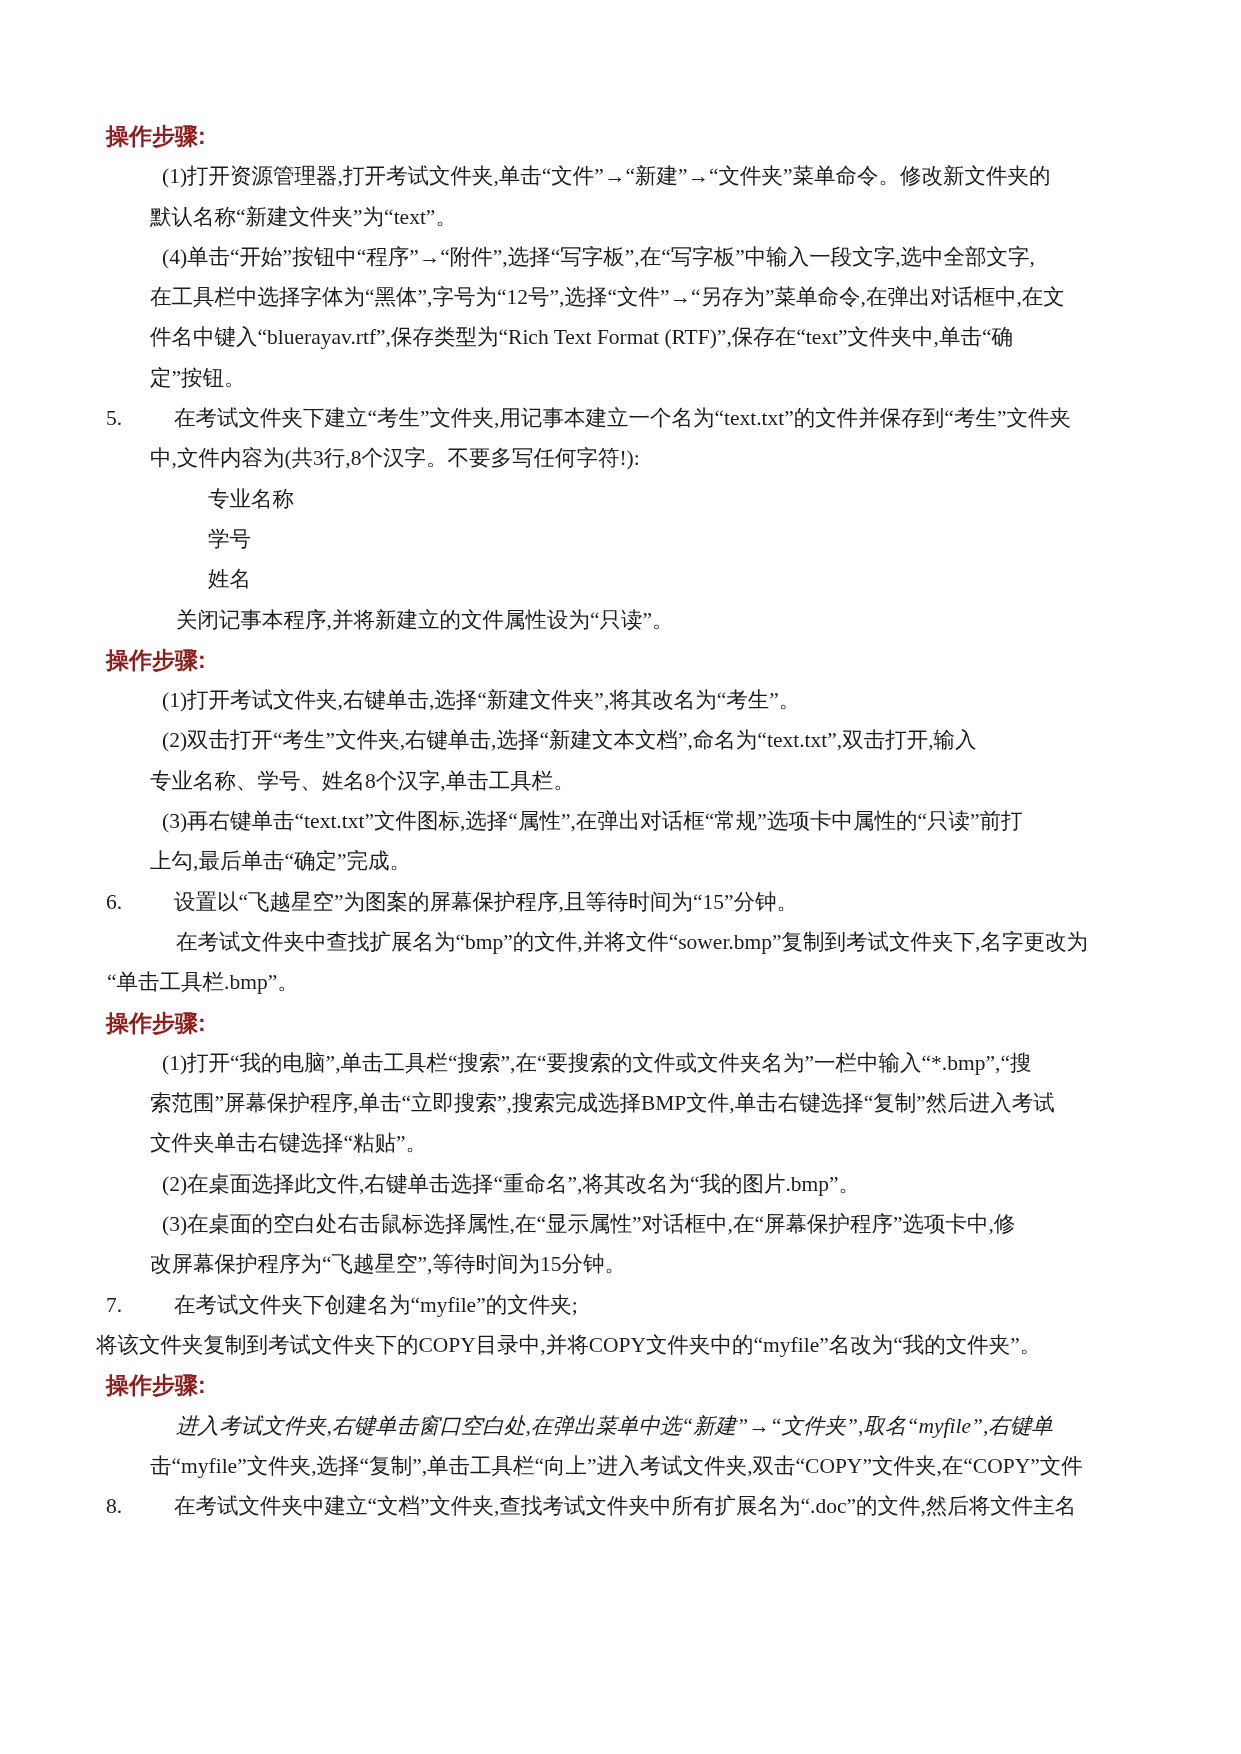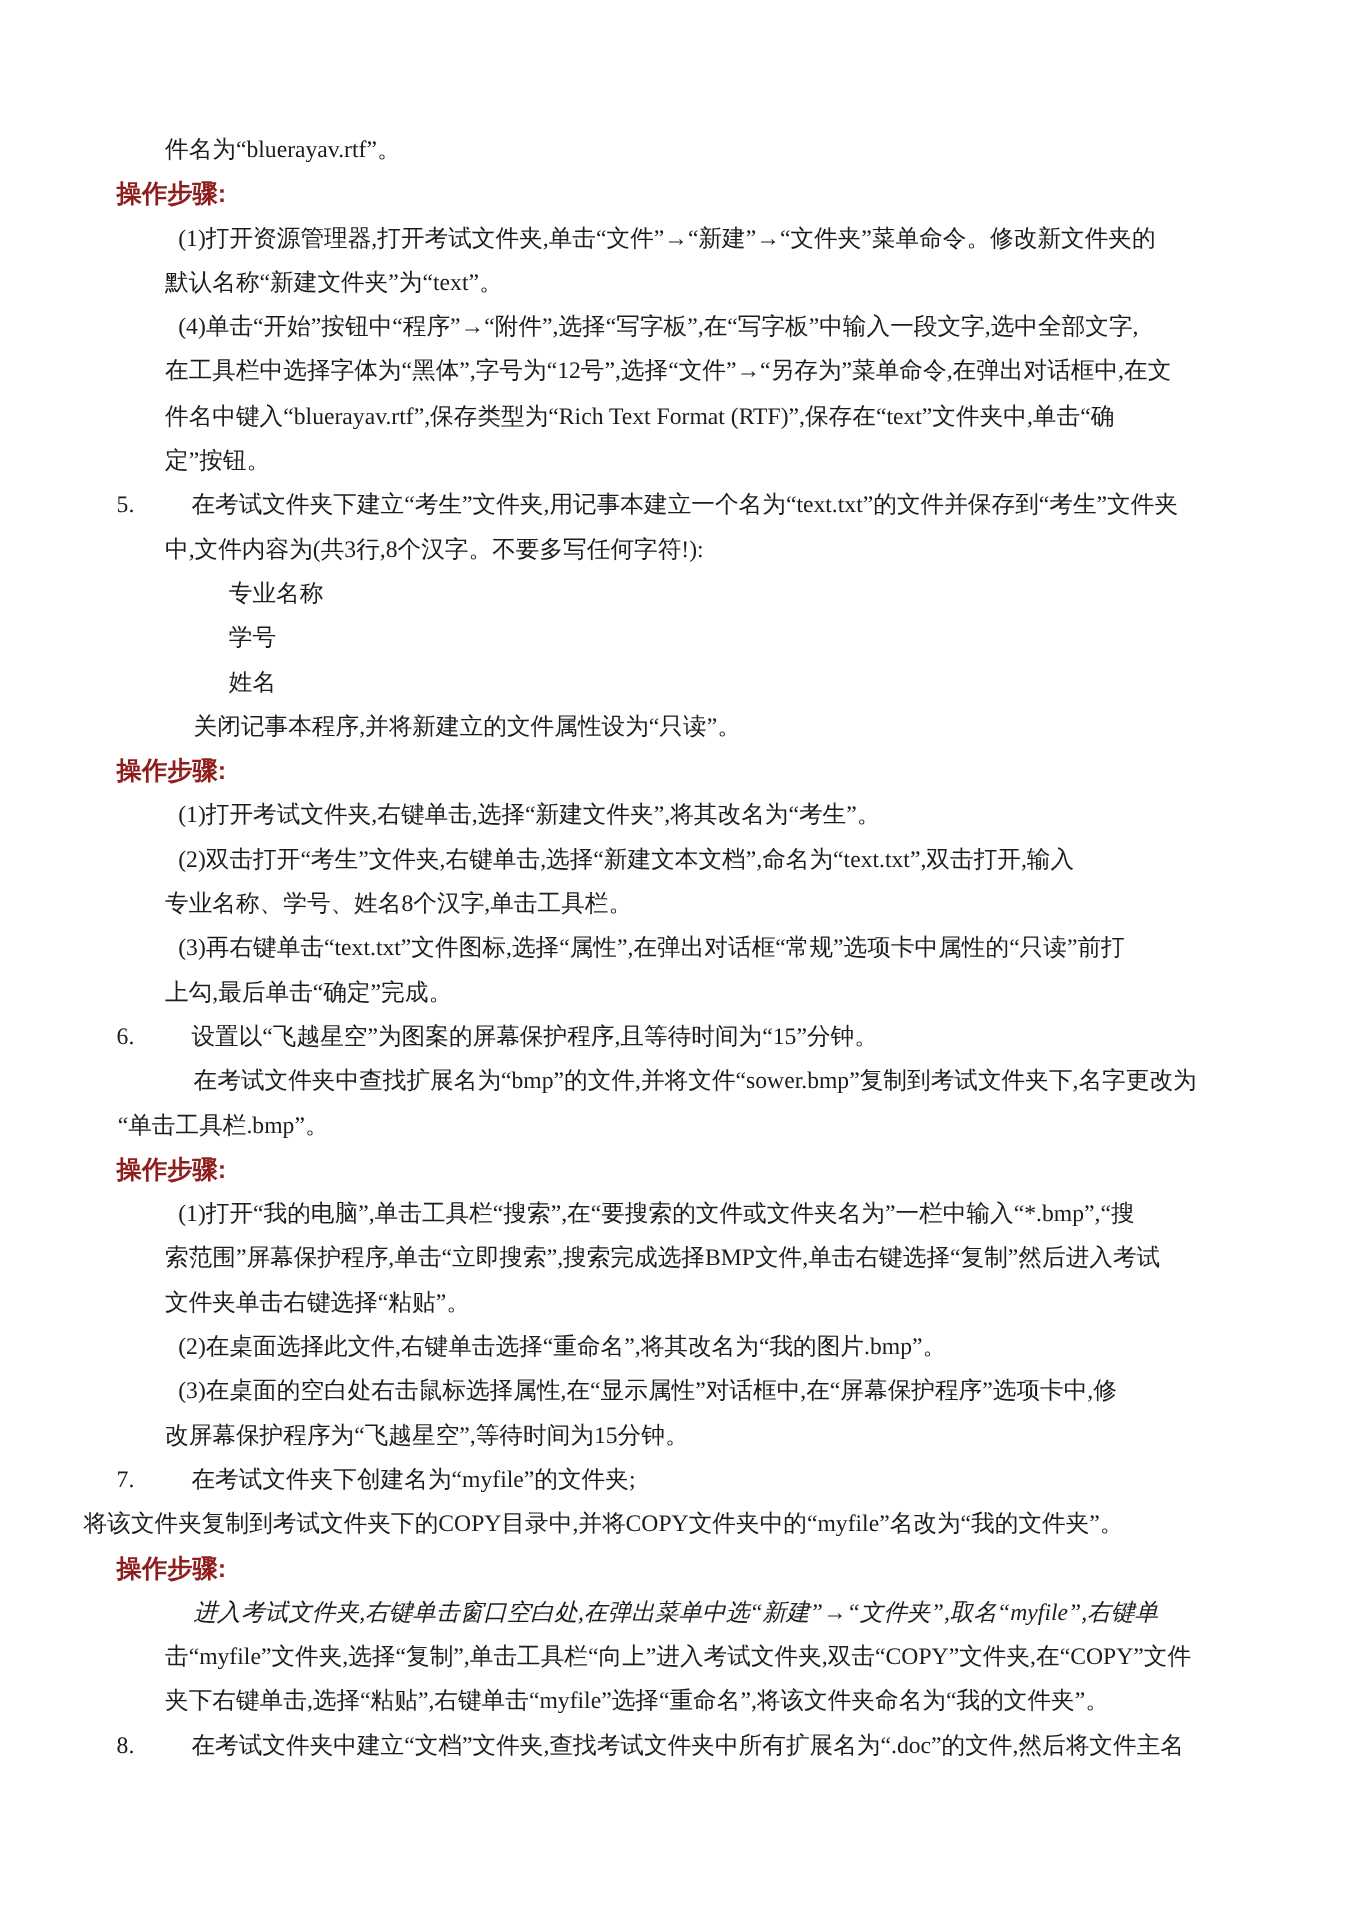--- a/index.html
+++ b/index.html
@@ -41,21 +41,20 @@
   .num{
     position:absolute;
     top:0;
   }
 </style>
 </head>
 <body>
 
 <div class="page">
   <div class="doc">
-      <div class="line" style="margin-left: 150px;"><span>件名为“bluerayav.rtf”。</span></div>
       <div class="line header" style="margin-left: 106px;"><span>操作步骤:</span></div>
       <div class="line" style="margin-left: 162px;"><span>(1)打开资源管理器,打开考试文件夹,单击“文件”→“新建”→“文件夹”菜单命令。修改新文件夹的</span></div>
       <div class="line" style="margin-left: 150px;"><span>默认名称“新建文件夹”为“text”。</span></div>
       <div class="line" style="margin-left: 162px;"><span>(4)单击“开始”按钮中“程序”→“附件”,选择“写字板”,在“写字板”中输入一段文字,选中全部文字,</span></div>
       <div class="line" style="margin-left: 150px;"><span>在工具栏中选择字体为“黑体”,字号为“12号”,选择“文件”→“另存为”菜单命令,在弹出对话框中,在文</span></div>
       <div class="line" style="margin-left: 150px;"><span>件名中键入“bluerayav.rtf”,保存类型为“Rich Text Format (RTF)”,保存在“text”文件夹中,单击“确</span></div>
       <div class="line" style="margin-left: 150px;"><span>定”按钮。</span></div>
       <div class="line" style="margin-left: 174px;"><span class="num" style="left: -68px;">5.</span><span>在考试文件夹下建立“考生”文件夹,用记事本建立一个名为“text.txt”的文件并保存到“考生”文件夹</span></div>
       <div class="line" style="margin-left: 150px;"><span>中,文件内容为(共3行,8个汉字。不要多写任何字符!):</span></div>
       <div class="line" style="margin-left: 208px;"><span>专业名称</span></div>
@@ -72,20 +71,19 @@
       <div class="line" style="margin-left: 176px;"><span>在考试文件夹中查找扩展名为“bmp”的文件,并将文件“sower.bmp”复制到考试文件夹下,名字更改为</span></div>
       <div class="line" style="margin-left: 107px;"><span>“单击工具栏.bmp”。</span></div>
       <div class="line header" style="margin-left: 106px;"><span>操作步骤:</span></div>
       <div class="line" style="margin-left: 162px;"><span>(1)打开“我的电脑”,单击工具栏“搜索”,在“要搜索的文件或文件夹名为”一栏中输入“*.bmp”,“搜</span></div>
       <div class="line" style="margin-left: 150px;"><span>索范围”屏幕保护程序,单击“立即搜索”,搜索完成选择BMP文件,单击右键选择“复制”然后进入考试</span></div>
       <div class="line" style="margin-left: 150px;"><span>文件夹单击右键选择“粘贴”。</span></div>
       <div class="line" style="margin-left: 162px;"><span>(2)在桌面选择此文件,右键单击选择“重命名”,将其改名为“我的图片.bmp”。</span></div>
       <div class="line" style="margin-left: 162px;"><span>(3)在桌面的空白处右击鼠标选择属性,在“显示属性”对话框中,在“屏幕保护程序”选项卡中,修</span></div>
       <div class="line" style="margin-left: 150px;"><span>改屏幕保护程序为“飞越星空”,等待时间为15分钟。</span></div>
       <div class="line" style="margin-left: 174px;"><span class="num" style="left: -68px;">7.</span><span>在考试文件夹下创建名为“myfile”的文件夹;</span></div>
-      <div class="line" style="margin-left: 76px;"><span>将该文件夹复制到考试文件夹下的COPY目录中,并将COPY文件夹中的“myfile”名改为“我的文件夹”。</span></div>
+      <div class="line" style="margin-left: 96px;"><span>将该文件夹复制到考试文件夹下的COPY目录中,并将COPY文件夹中的“myfile”名改为“我的文件夹”。</span></div>
       <div class="line header" style="margin-left: 106px;"><span>操作步骤:</span></div>
       <div class="line" style="margin-left: 176px; font-style: italic;"><span>进入考试文件夹,右键单击窗口空白处,在弹出菜单中选“新建”→“文件夹”,取名“myfile”,右键单</span></div>
       <div class="line" style="margin-left: 150px;"><span>击“myfile”文件夹,选择“复制”,单击工具栏“向上”进入考试文件夹,双击“COPY”文件夹,在“COPY”文件</span></div>
-      <div class="line" style="margin-left: 150px;"><span>夹下右键单击,选择“粘贴”,右键单击“myfile”选择“重命名”,将该文件夹命名为“我的文件夹”。</span></div>
       <div class="line" style="margin-left: 174px;"><span class="num" style="left: -68px;">8.</span><span>在考试文件夹中建立“文档”文件夹,查找考试文件夹中所有扩展名为“.doc”的文件,然后将文件主名</span></div>
     </div>
 </div>
 
 </body></html>

